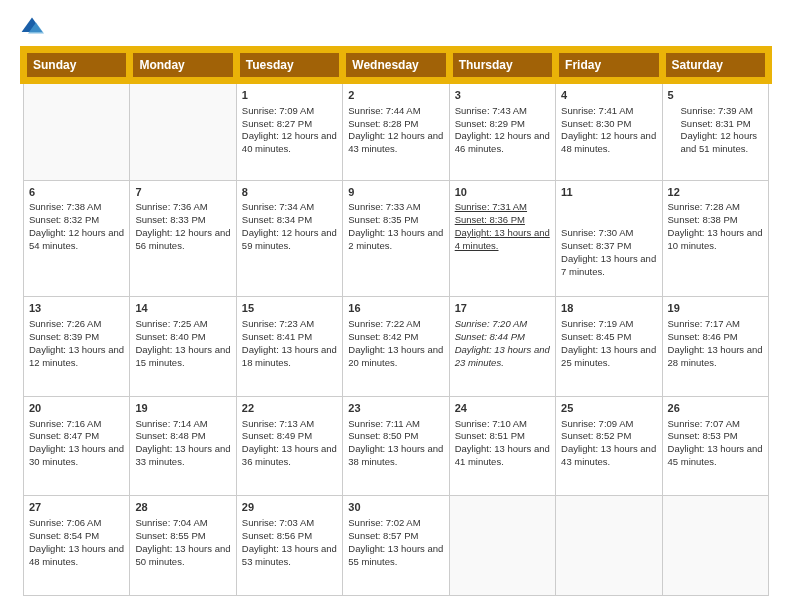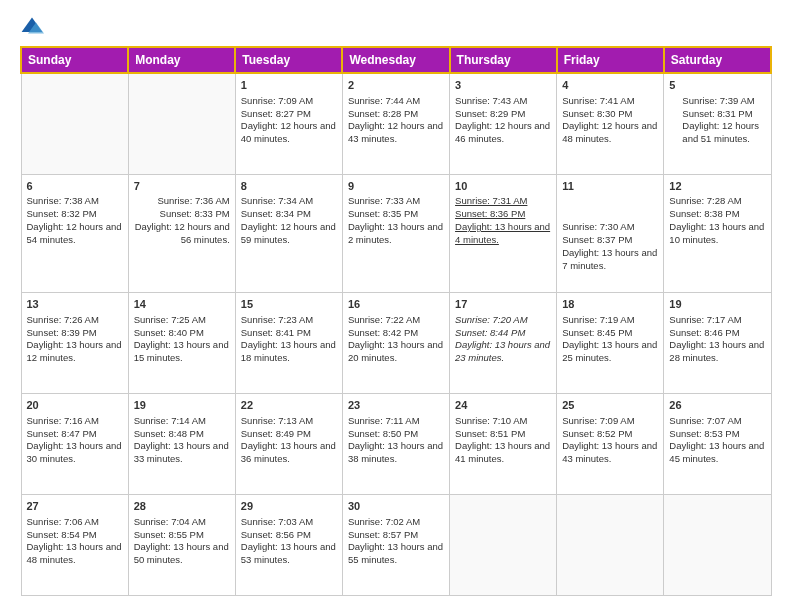--- a/index.html
+++ b/index.html
@@ -46,27 +46,27 @@
       color: #555;
       margin-top: 2px;
     }
     .calendar {
       border: 1px solid #ccc;
       border-collapse: collapse;
       width: 100%;
       flex: 1;
     }
     .calendar th {
-      background-color: #a21caf;
+      background-color: #a16207;
       color: white;
       font-size: 12px;
       font-weight: bold;
       padding: 5px 6px;
       text-align: left;
-      border: 2px solid #eab308;
+      border: 7px solid #eab308;
     }
     .calendar td {
       border: 1px solid #ccc;
       vertical-align: top;
       padding: 4px 5px;
       width: calc(100% / 7);
       font-size: 10px;
       color: #333;
       line-height: 1.35;
     }
@@ -157,21 +157,21 @@
         </tr>
         <tr>
           <td>
             <span class="day-number">6</span>
             <div class="day-info" style="white-space: pre-line;">Sunrise: 7:38 AM
 Sunset: 8:32 PM
 Daylight: 12 hours and 54 minutes.</div>
           </td>
           <td>
             <span class="day-number">7</span>
-            <div class="day-info" style="white-space: pre-line; text-align: right;">Sunrise: 7:36 AM
+            <div class="day-info" style="white-space: pre-line;">Sunrise: 7:36 AM
 Sunset: 8:33 PM
 Daylight: 12 hours and 56 minutes.</div>
           </td>
           <td>
             <span class="day-number">8</span>
             <div class="day-info" style="white-space: pre-line;">Sunrise: 7:34 AM
 Sunset: 8:34 PM
 Daylight: 12 hours and 59 minutes.</div>
           </td>
           <td>

